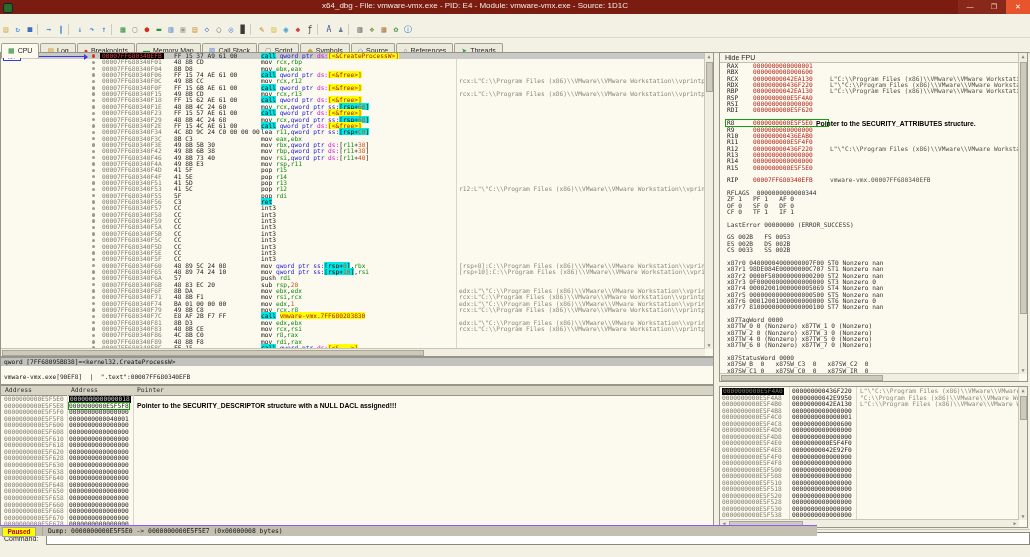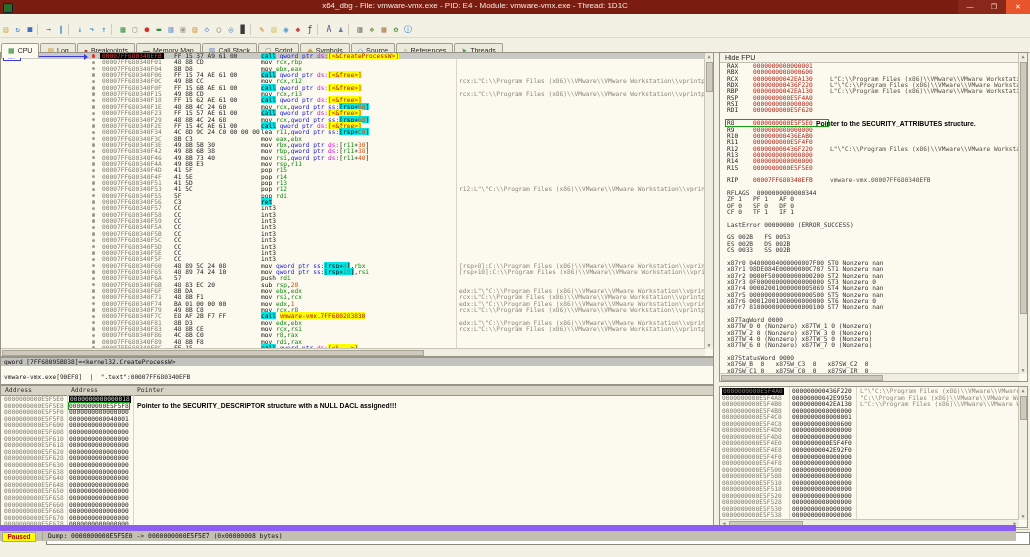--- a/index.html
+++ b/index.html
@@ -82,32 +82,32 @@
   .rtxt{position:absolute;left:7px;color:#333;}
   
   .sa{position:absolute;left:2px;color:#7d7a6e;}
   .sv{position:absolute;left:72px;color:#222;}
   .sc{position:absolute;left:140px;color:#8d8a7a;}
   .scolsep{position:absolute;top:0;bottom:7px;width:1px;background:#d9d6c7;}
   
   #cmdbar{position:absolute;left:0;top:529px;width:1030px;height:18px;background:#f3f1e4;border-top:1px solid #cac7b8;}
   #cmdlabel{position:absolute;left:4px;top:5px;font:7px "Liberation Sans",sans-serif;color:#222;}
   #cmdinput{position:absolute;left:46px;top:2px;width:978px;height:11px;border:1px solid #8a887c;background:#fff;font:7px "DejaVu Sans Mono",monospace;padding:0 2px;}
-  #statusbar{position:absolute;left:0;top:525px;width:1016px;height:10px;background:#c3c0b2;border-top:6px solid #8b5cf6;}
+  #statusbar{position:absolute;left:0;top:525px;width:817px;height:10px;background:#c3c0b2;border-top:1px solid #8b5cf6;}
   #paused{position:absolute;left:2px;top:1px;width:32px;height:8px;background:#ffff00;color:#c00000;
           font:bold 6.5px "Liberation Sans",sans-serif;text-align:center;line-height:8px;border:1px solid #a8a598;}
   #statustext{position:absolute;left:42px;top:1px;font-size:6.4px;line-height:9px;color:#111;white-space:pre;border-left:1px solid #a8a598;padding-left:5px;}
 </style>
 </head>
 <body>
 
 <div id="win">
   <div id="titlebar">
     <div id="app-icon"></div>
-    <div id="title-text">x64_dbg - File: vmware-vmx.exe - PID: E4 - Module: vmware-vmx.exe - Thread: 1D1C</div>
+    <div id="title-text">x64_dbg - File: vmware-vmx.exe - PID: E4 - Module: vmware-vmx.exe - Source: 1D1C</div>
     <div class="wbtn" id="btn-min">—</div>
     <div class="wbtn" id="btn-max">❐</div>
     <div class="wbtn" id="btn-close">✕</div>
   </div>
 
   <div id="menubar"><span class="menuitem">File</span><span class="menuitem">View</span><span class="menuitem">Debug</span><span class="menuitem">Plugins</span><span class="menuitem">Options</span><span class="menuitem">Help</span></div>
   <div id="toolbar"><span class="tbtn" style="color: rgb(215, 164, 60);">▤</span><span class="tbtn" style="color: rgb(47, 127, 208);">↻</span><span class="tbtn" style="color: rgb(63, 111, 192);">■</span><span class="tsep"></span><span class="tbtn" style="color: rgb(47, 127, 208);">→</span><span class="tbtn" style="color: rgb(47, 127, 208);">∥</span><span class="tsep"></span><span class="tbtn" style="color: rgb(47, 127, 208);">↓</span><span class="tbtn" style="color: rgb(47, 127, 208);">↷</span><span class="tbtn" style="color: rgb(47, 127, 208);">↑</span><span class="tsep"></span><span class="tbtn" style="color: rgb(47, 143, 63);">▦</span><span class="tbtn" style="color: rgb(138, 138, 128);">▢</span><span class="tbtn" style="color: rgb(208, 48, 32);">●</span><span class="tbtn" style="color: rgb(47, 143, 63);">▬</span><span class="tbtn" style="color: rgb(79, 127, 208);">▥</span><span class="tbtn" style="color: rgb(154, 151, 138);">▣</span><span class="tbtn" style="color: rgb(208, 143, 47);">▤</span><span class="tbtn" style="color: rgb(79, 127, 208);">◇</span><span class="tbtn" style="color: rgb(112, 112, 112);">○</span><span class="tbtn" style="color: rgb(79, 127, 208);">◎</span><span class="tbtn" style="color: rgb(58, 58, 58);">▉</span><span class="tsep"></span><span class="tbtn" style="color: rgb(192, 127, 47);">✎</span><span class="tbtn" style="color: rgb(208, 192, 64);">▤</span><span class="tbtn" style="color: rgb(79, 159, 208);">◉</span><span class="tbtn" style="color: rgb(208, 64, 64);">◆</span><span class="tbtn" style="color: rgb(58, 58, 58);">ƒ</span><span class="tsep"></span><span class="tbtn" style="color: rgb(64, 80, 144);">A</span><span class="tbtn" style="color: rgb(96, 127, 159);">♟</span><span class="tsep"></span><span class="tbtn" style="color: rgb(80, 80, 80);">▥</span><span class="tbtn" style="color: rgb(112, 143, 63);">❖</span><span class="tbtn" style="color: rgb(176, 111, 63);">▦</span><span class="tbtn" style="color: rgb(63, 143, 63);">✿</span><span class="tbtn" style="color: rgb(47, 127, 208);">ⓘ</span></div>
   <div id="tabbar"><span class="tab active"><span class="tabicon" style="color: rgb(47, 143, 63);">▦</span><span>CPU</span></span><span class="tab"><span class="tabicon" style="color: rgb(208, 162, 60);">▤</span><span>Log</span></span><span class="tab"><span class="tabicon" style="color: rgb(208, 48, 32);">●</span><span>Breakpoints</span></span><span class="tab"><span class="tabicon" style="color: rgb(47, 143, 63);">▬</span><span>Memory Map</span></span><span class="tab"><span class="tabicon" style="color: rgb(79, 127, 208);">▥</span><span>Call Stack</span></span><span class="tab"><span class="tabicon" style="color: rgb(138, 138, 128);">▢</span><span>Script</span></span><span class="tab"><span class="tabicon" style="color: rgb(208, 162, 60);">◆</span><span>Symbols</span></span><span class="tab"><span class="tabicon" style="color: rgb(79, 127, 208);">◇</span><span>Source</span></span><span class="tab"><span class="tabicon" style="color: rgb(112, 112, 112);">○</span><span>References</span></span><span class="tab"><span class="tabicon" style="color: rgb(63, 159, 95);">➤</span><span>Threads</span></span></div>
 
   <div class="pane" id="disasm">

